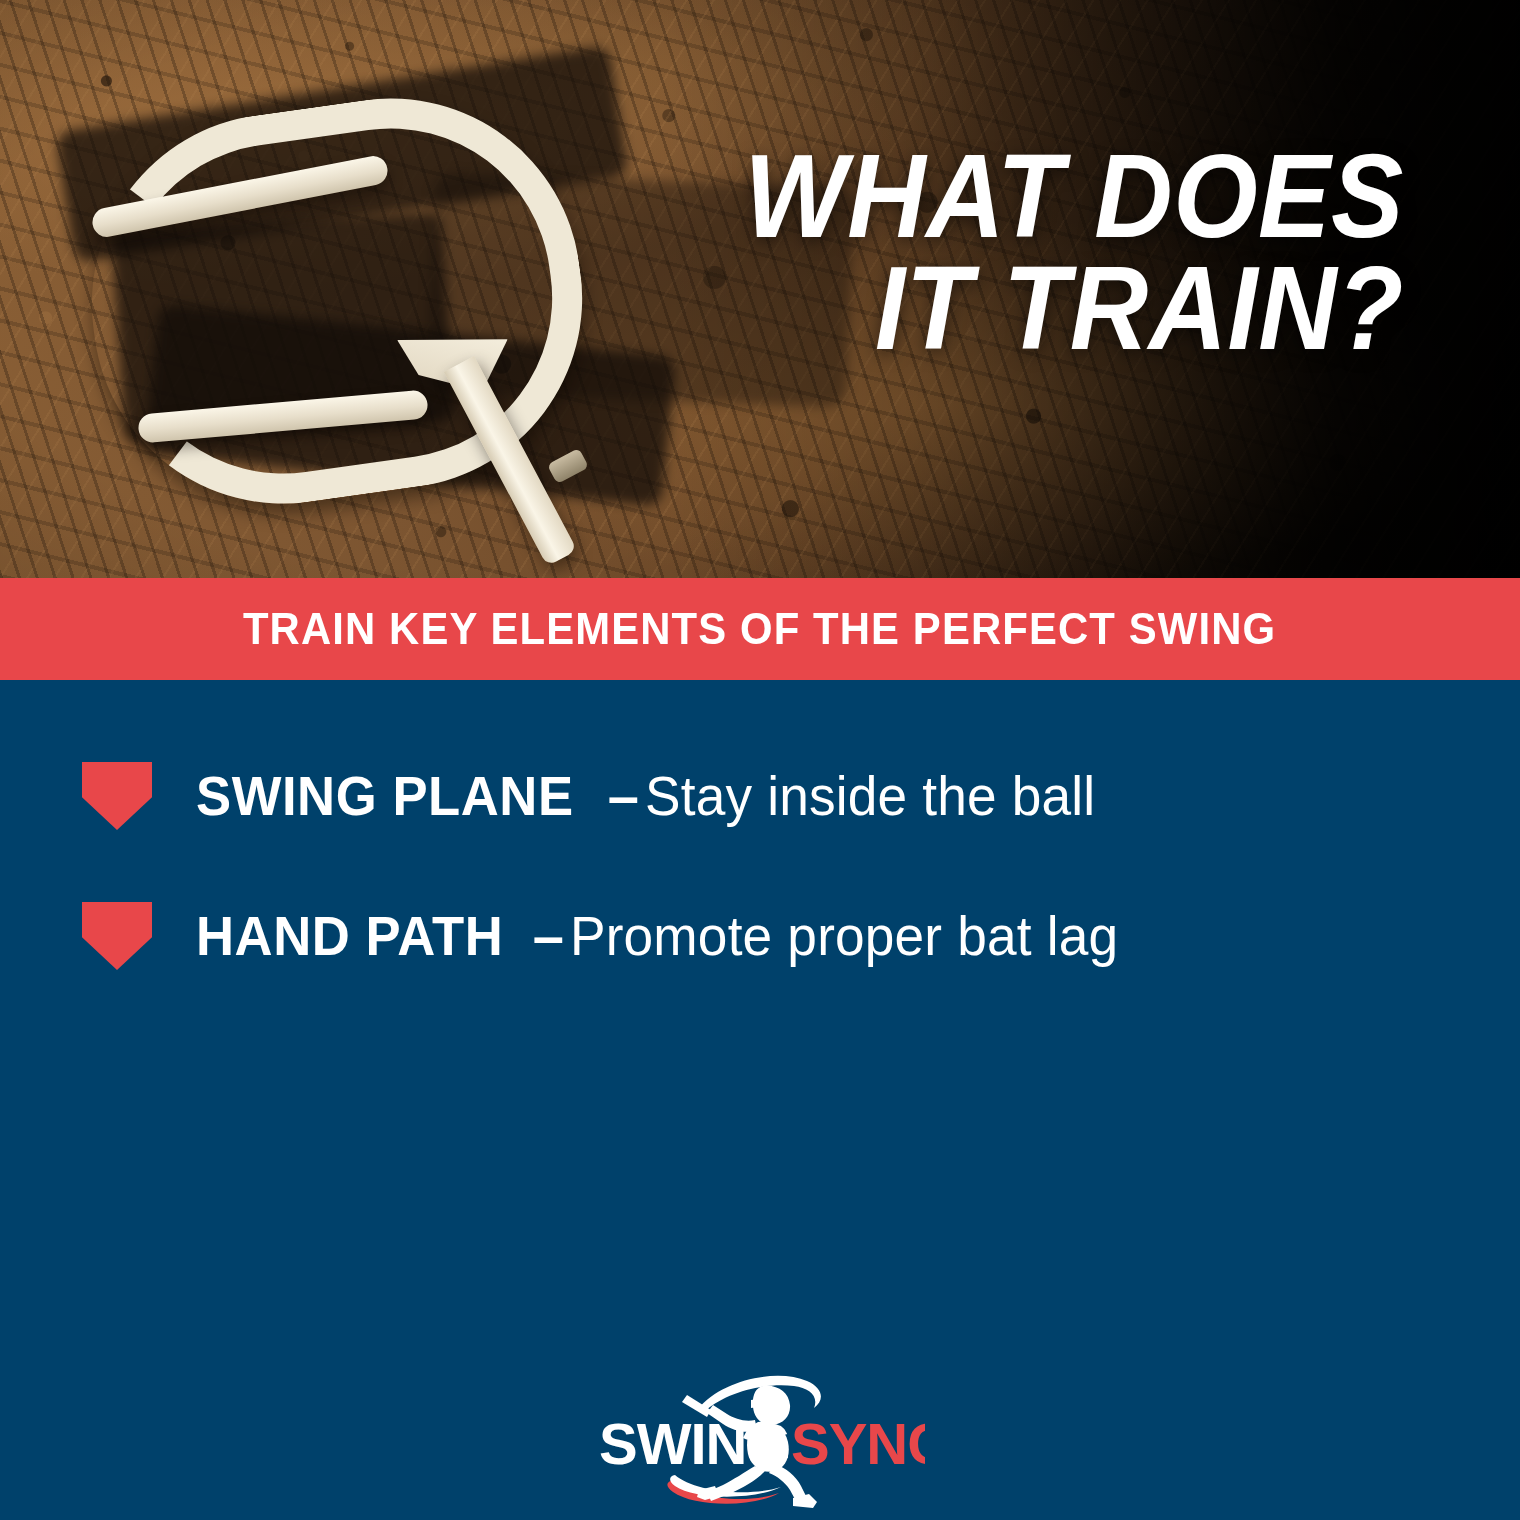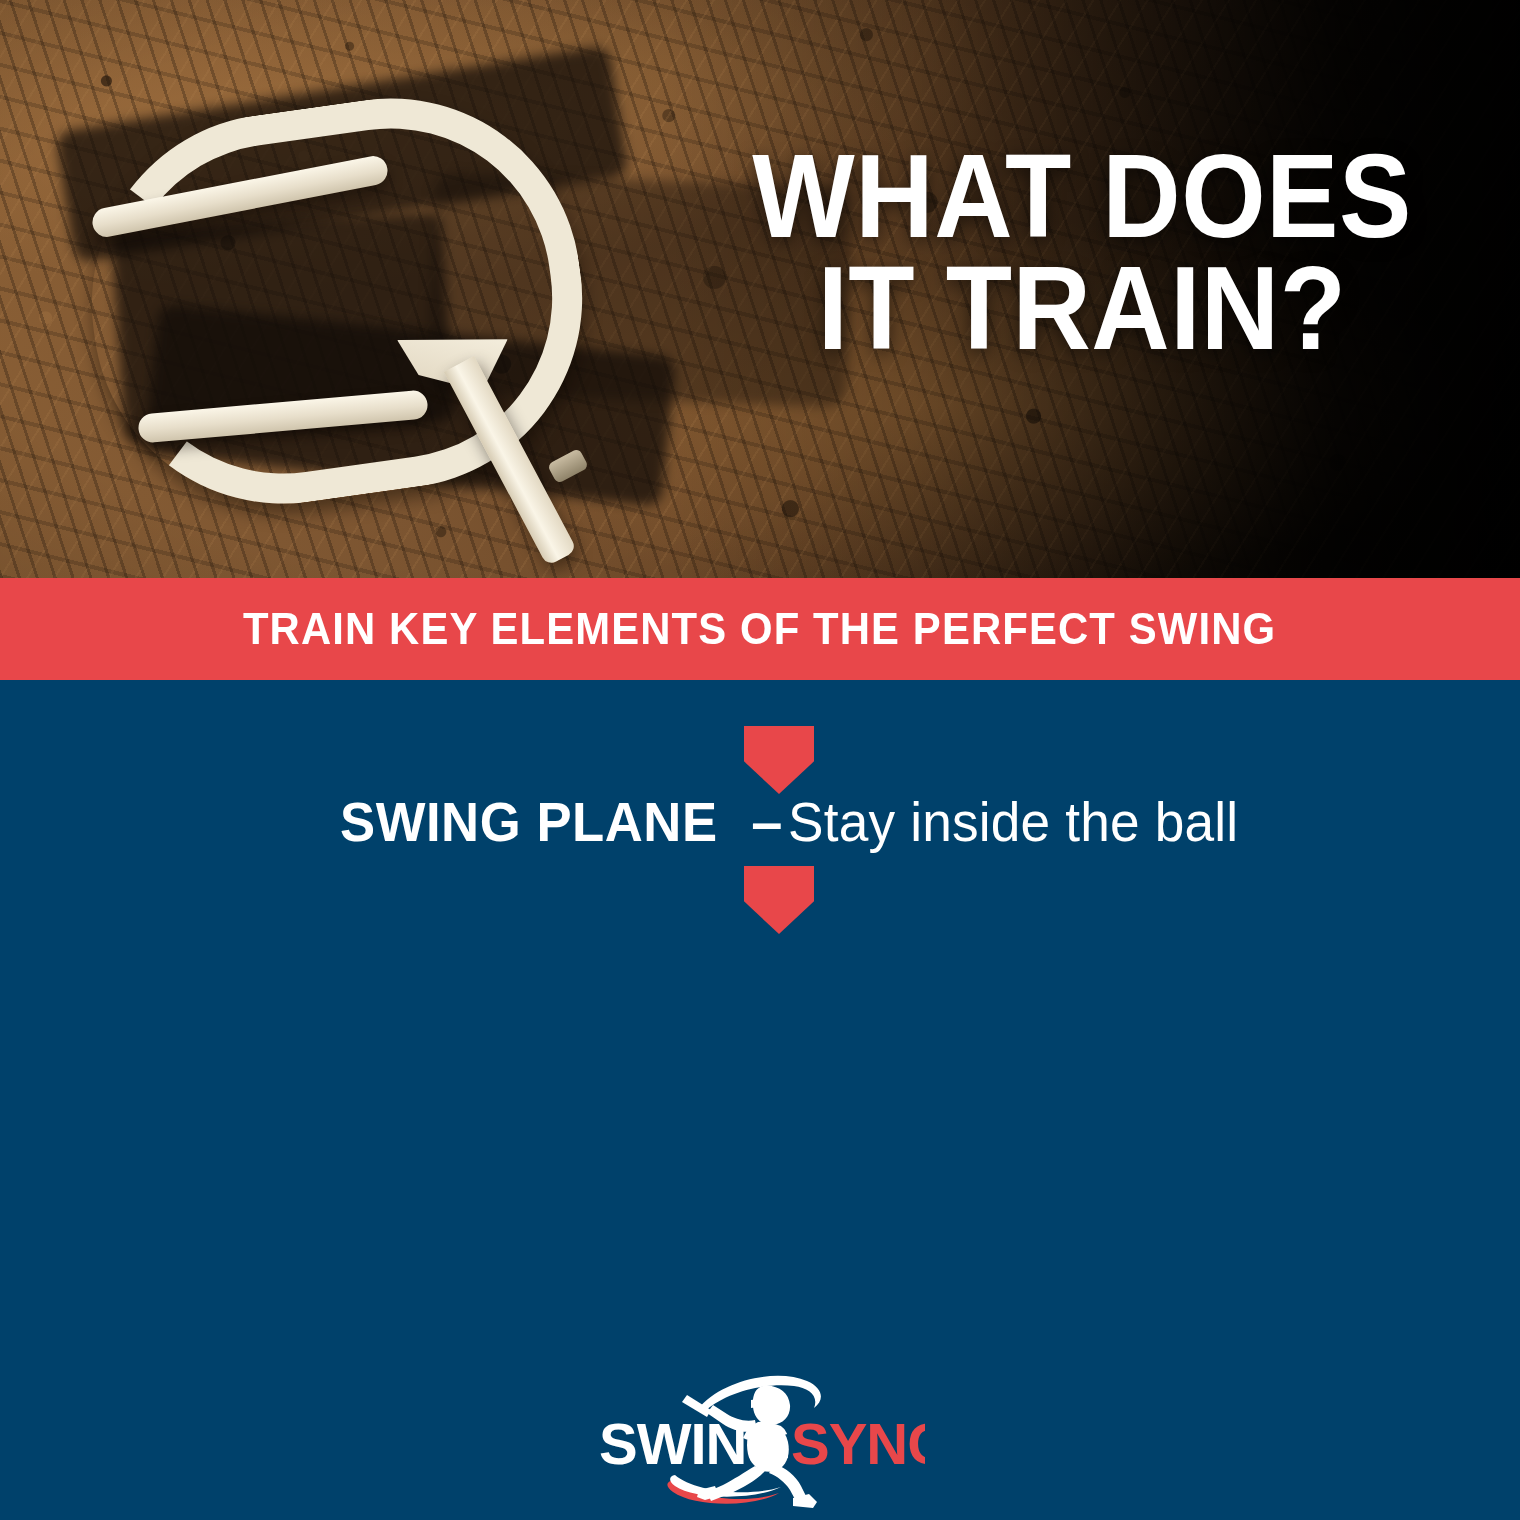--- a/index.html
+++ b/index.html
@@ -176,24 +176,25 @@
   .hero-vignette-edge {
     position: absolute;
     inset: 0;
     background:
       radial-gradient(ellipse 78% 120% at 30% 50%, rgba(0,0,0,0) 40%, rgba(0,0,0,.35) 100%);
   }
 
   
   .headline {
     position: absolute;
-    right: 108px;
+    right: 116px;
     top: 140px;
-    text-align: center;
+    text-align: right;
     z-index: 6;
+    font-style: italic;
   }
   .headline-line {
     display: block;
     color: #ffffff;
     font-family: "Liberation Sans Narrow", "Liberation Sans", sans-serif;
     font-weight: 700;
     font-size: 118px;
     line-height: 0.95;
     letter-spacing: 0.5px;
     transform: scaleX(0.92);
@@ -230,21 +231,20 @@
     left: 0;
     top: 680px;
     width: 1520px;
     padding-top: 46px;
   }
   .list-row {
     display: flex;
     align-items: center;
     height: 140px;
     padding-left: 82px;
-    flex-direction: column;
   }
   .plate-icon {
     flex: 0 0 auto;
     width: 70px;
     height: 68px;
     background: #E8474A;
     clip-path: polygon(0% 0%, 100% 0%, 100% 52%, 50% 100%, 0% 52%);
     margin-right: 44px;
   }
   .row-text {
@@ -333,20 +333,23 @@
 
     <div class="list-row">
       <span class="plate-icon"></span>
       <span class="row-text">
         <span class="row-term">SWING PLANE</span><span class="row-dash">–</span><span class="row-desc">Stay inside the ball</span>
       </span>
     </div>
 
     <div class="list-row">
       <span class="plate-icon"></span>
+      <span class="row-text">
+        <span class="row-term">HAND PATH</span><span class="row-dash">–</span><span class="row-desc">Promote proper bat lag</span>
+      </span>
     </div>
 
 
 
   </div>
 
   <div class="logo">
     <svg class="logo-svg" viewBox="0 0 330 140" xmlns="http://www.w3.org/2000/svg">
 
       <path d="M103 37 C126 8, 182 -4, 212 9 C228 16, 230 28, 219 36 C224 24, 214 16, 199 14 C169 10, 128 21, 108 41 Z" fill="#FFFFFF"></path>

